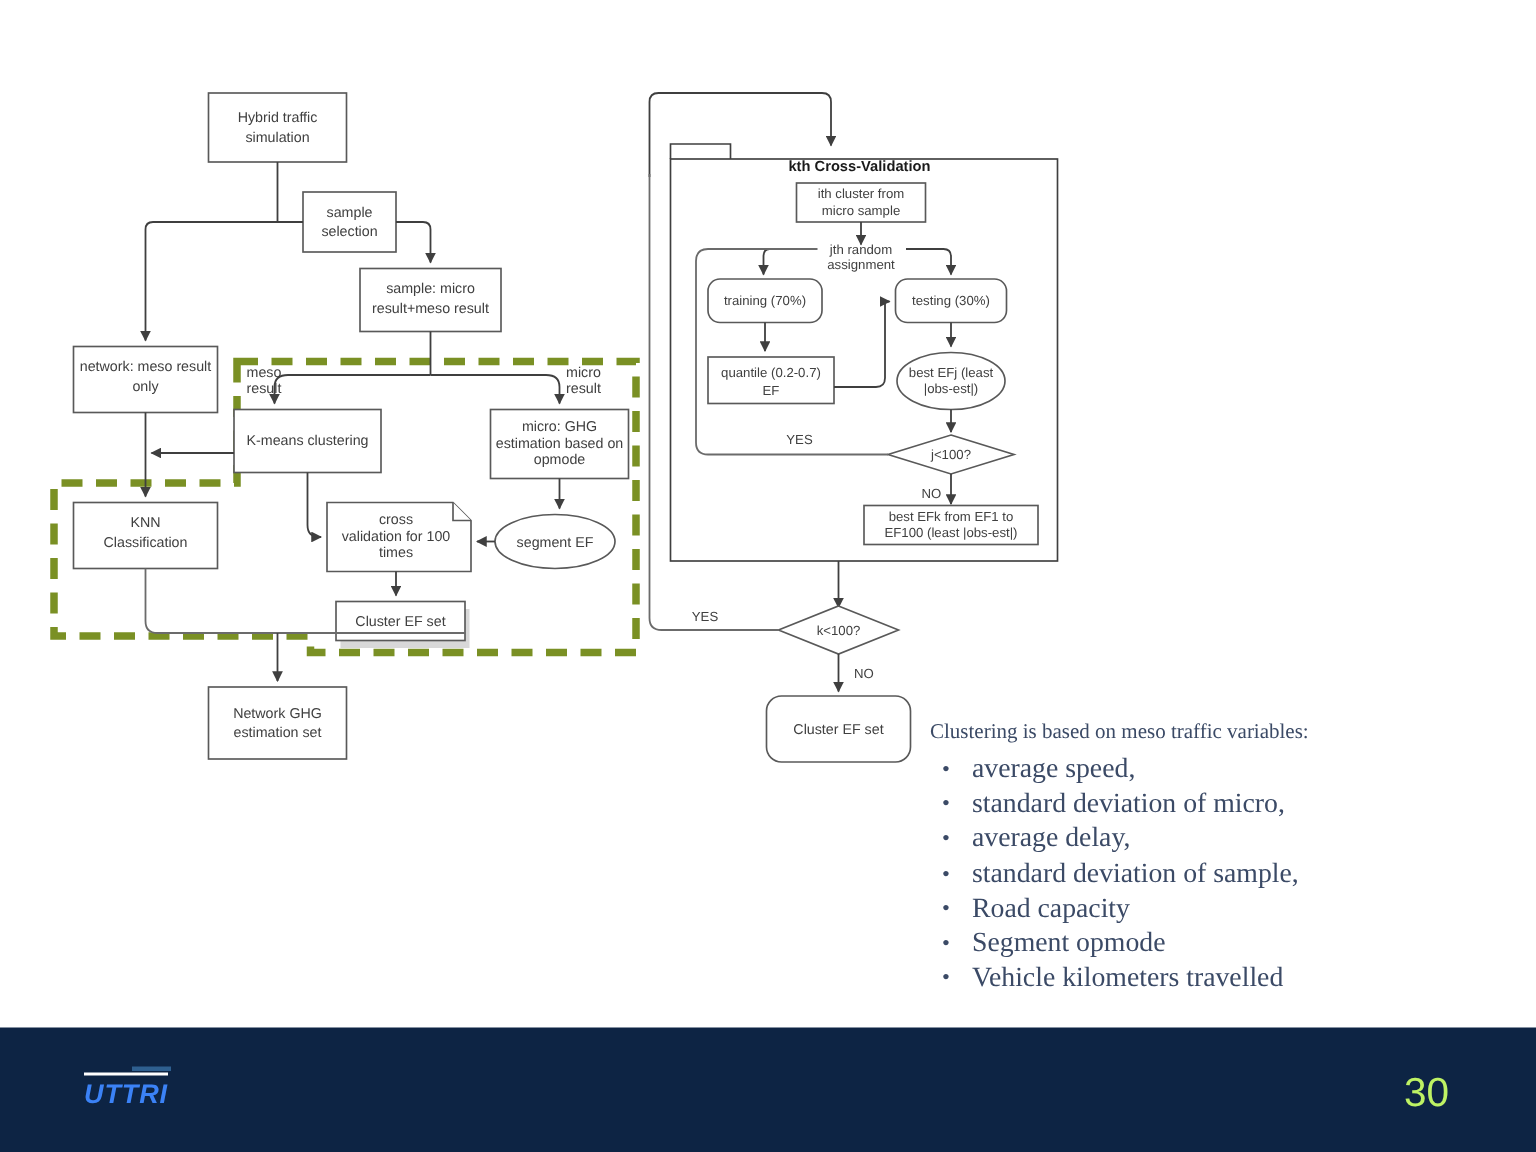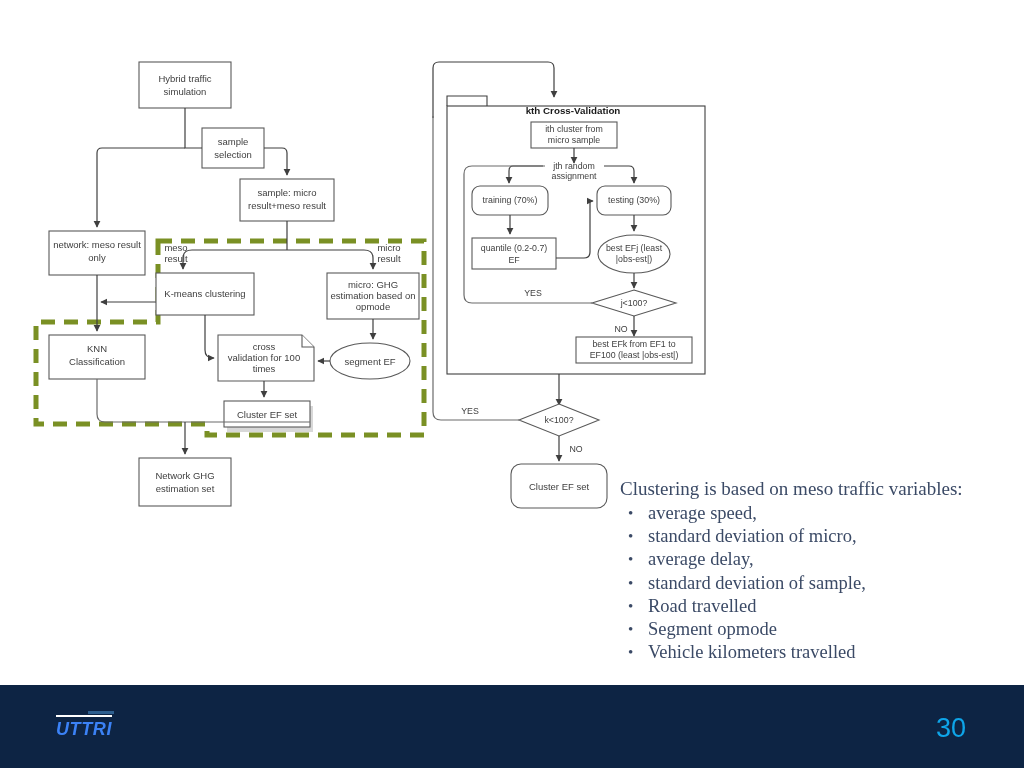--- a/index.html
+++ b/index.html
@@ -67,21 +67,21 @@
   
   #text-block {
     position: absolute;
     left: 620px;
     top: 477px;
     width: 396px;
     color: #3b4a66;
     font-family: "Liberation Serif", serif;
   }
   #text-block .lead {
-    font-size: 19px;
+    font-size: 14px;
     line-height: 23px;
     margin: 0 0 2px 0;
     color: #3b4a66;
   }
   #text-block ul {
     list-style: none;
     margin: 0;
     padding: 0;
   }
   #text-block li {
@@ -125,21 +125,21 @@
     right: -2px;
     top: -6px;
     width: 26px;
     height: 3px;
     background: #2e5f8f;
   }
   #page-number {
     position: absolute;
     right: 58px;
     top: 28px;
-    color: #0ea5e9;
+    color: #bef264;
     font-family: "Liberation Sans", sans-serif;
     font-size: 27px;
   }
 </style>
 </head>
 <body>
 
 <div id="slide">
 
   <svg id="diagram-svg" viewBox="0 0 1024 690">
@@ -312,21 +312,21 @@
       <li>
         <span class="bullet">•</span>
         <span>average delay,</span>
       </li>
       <li>
         <span class="bullet">•</span>
         <span>standard deviation of sample,</span>
       </li>
       <li>
         <span class="bullet">•</span>
-        <span>Road travelled</span>
+        <span>Road capacity</span>
       </li>
       <li>
         <span class="bullet">•</span>
         <span>Segment opmode</span>
       </li>
       <li>
         <span class="bullet">•</span>
         <span>Vehicle kilometers travelled</span>
       </li>
     </ul>

